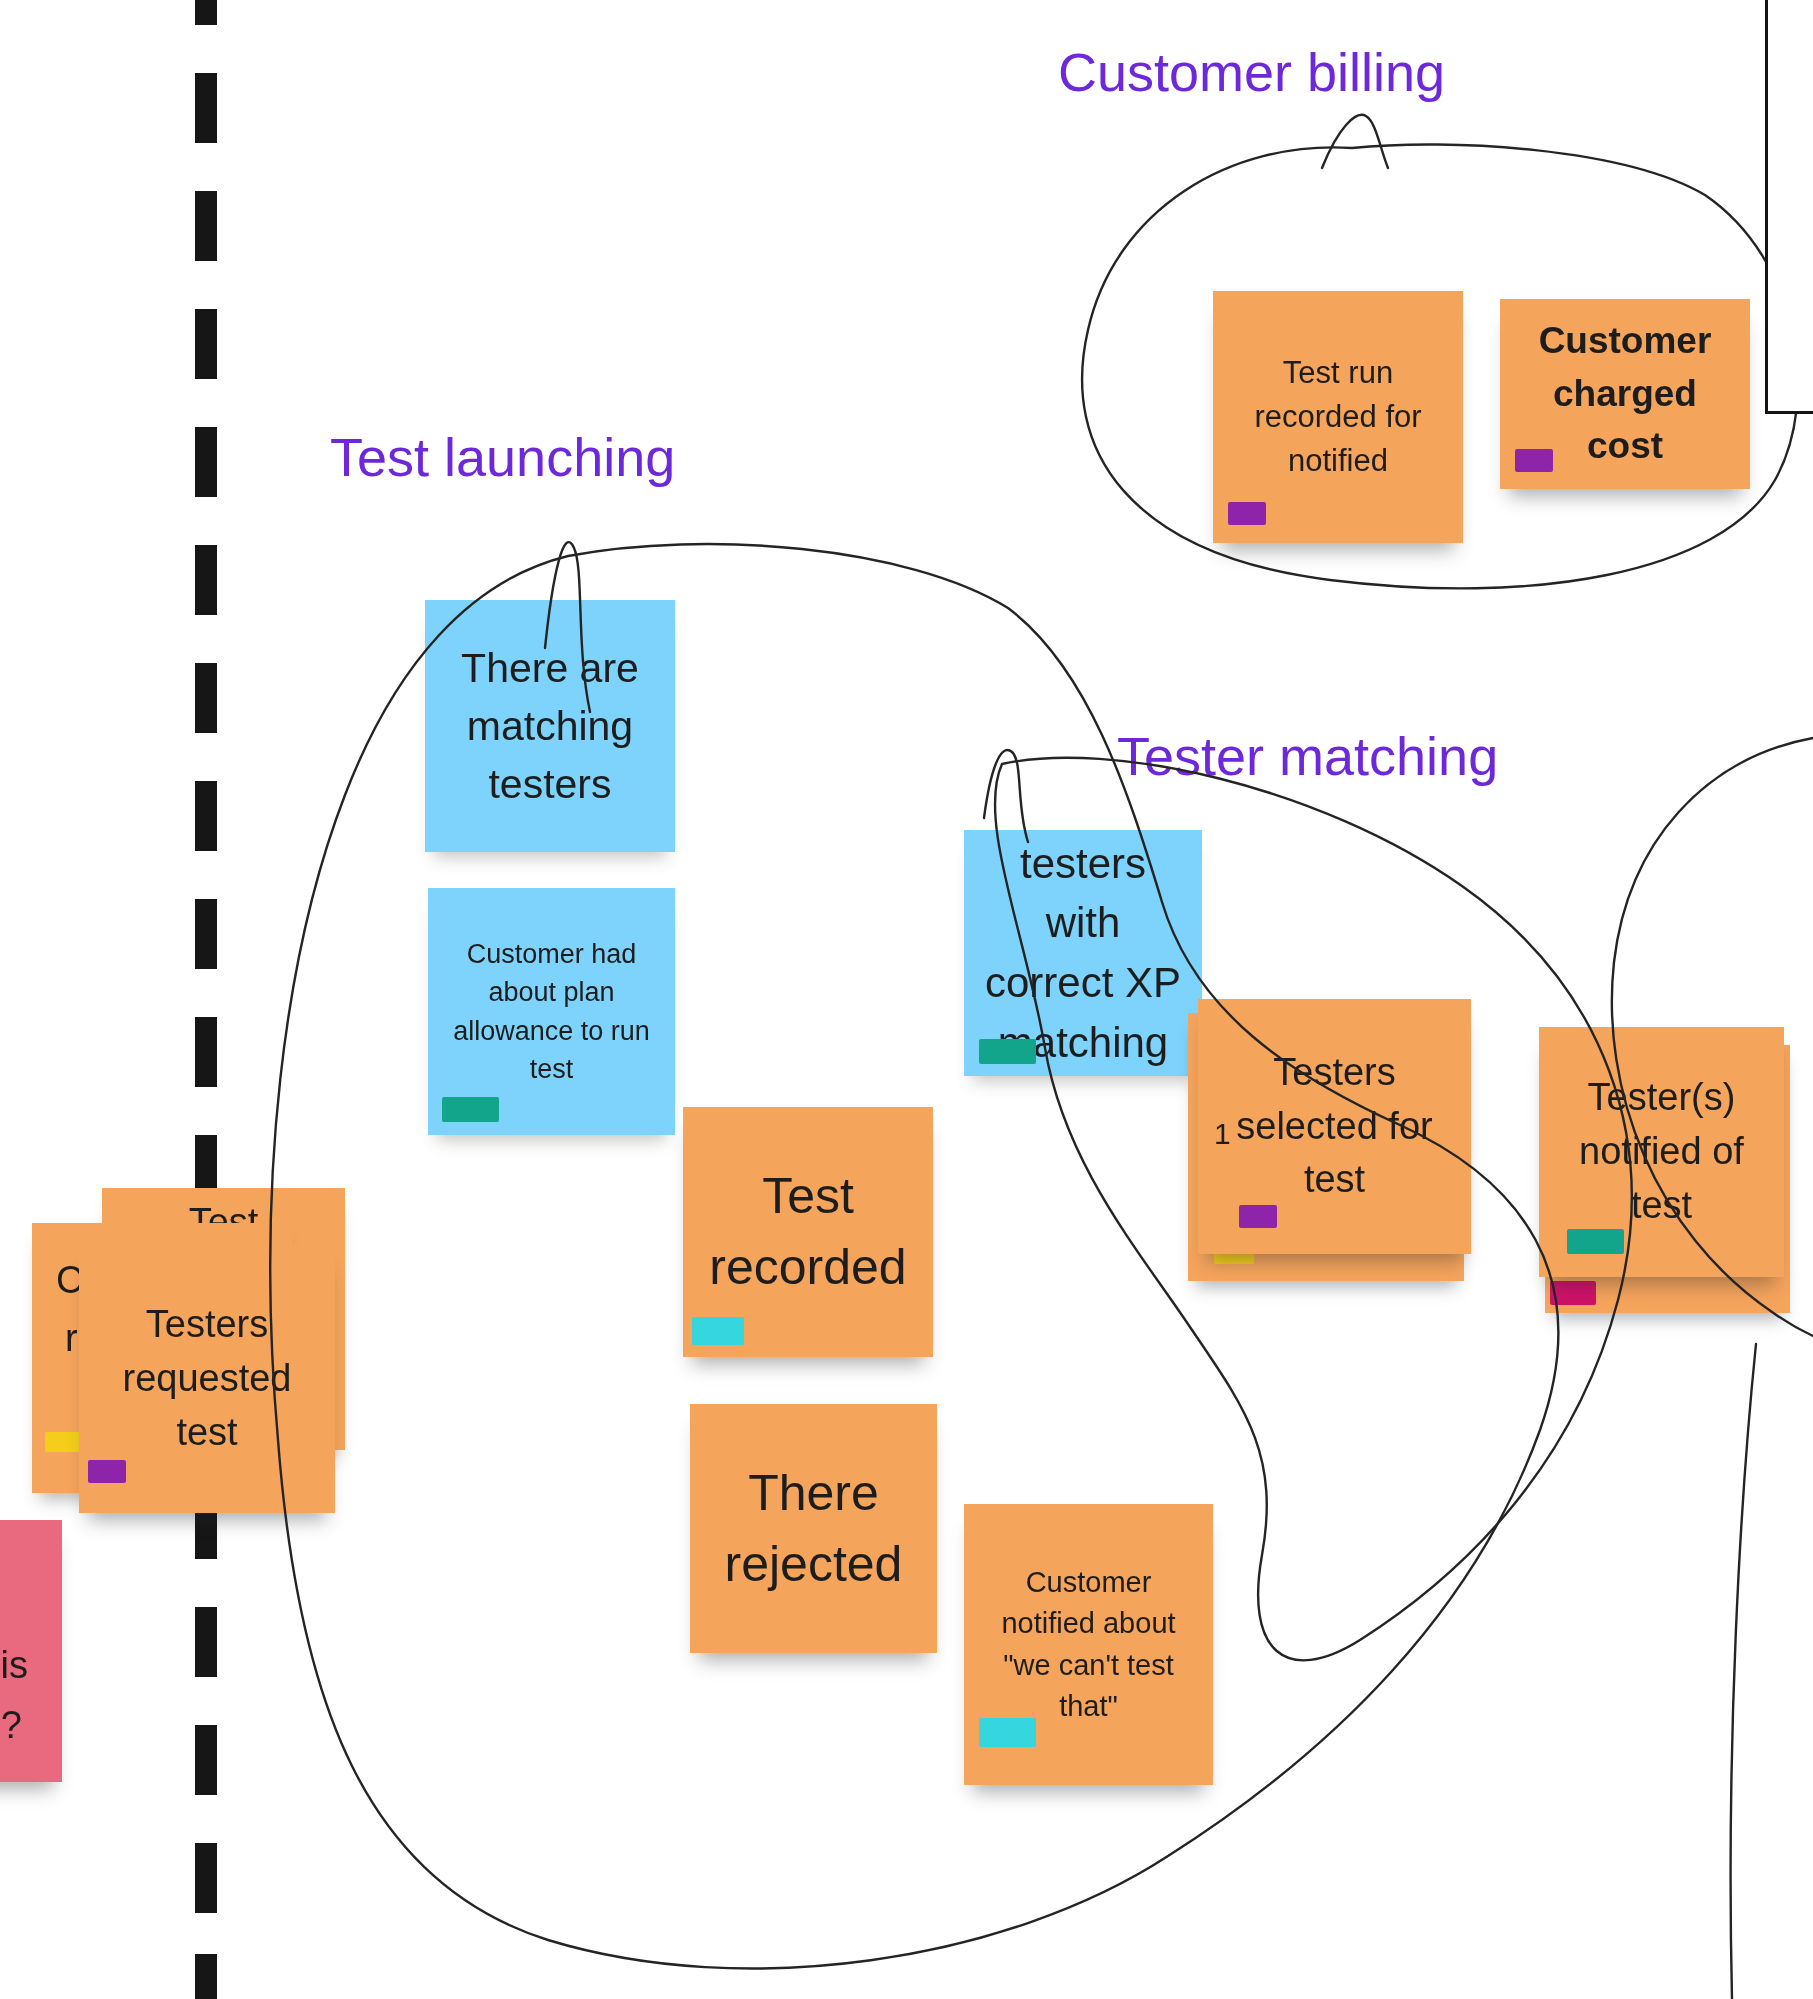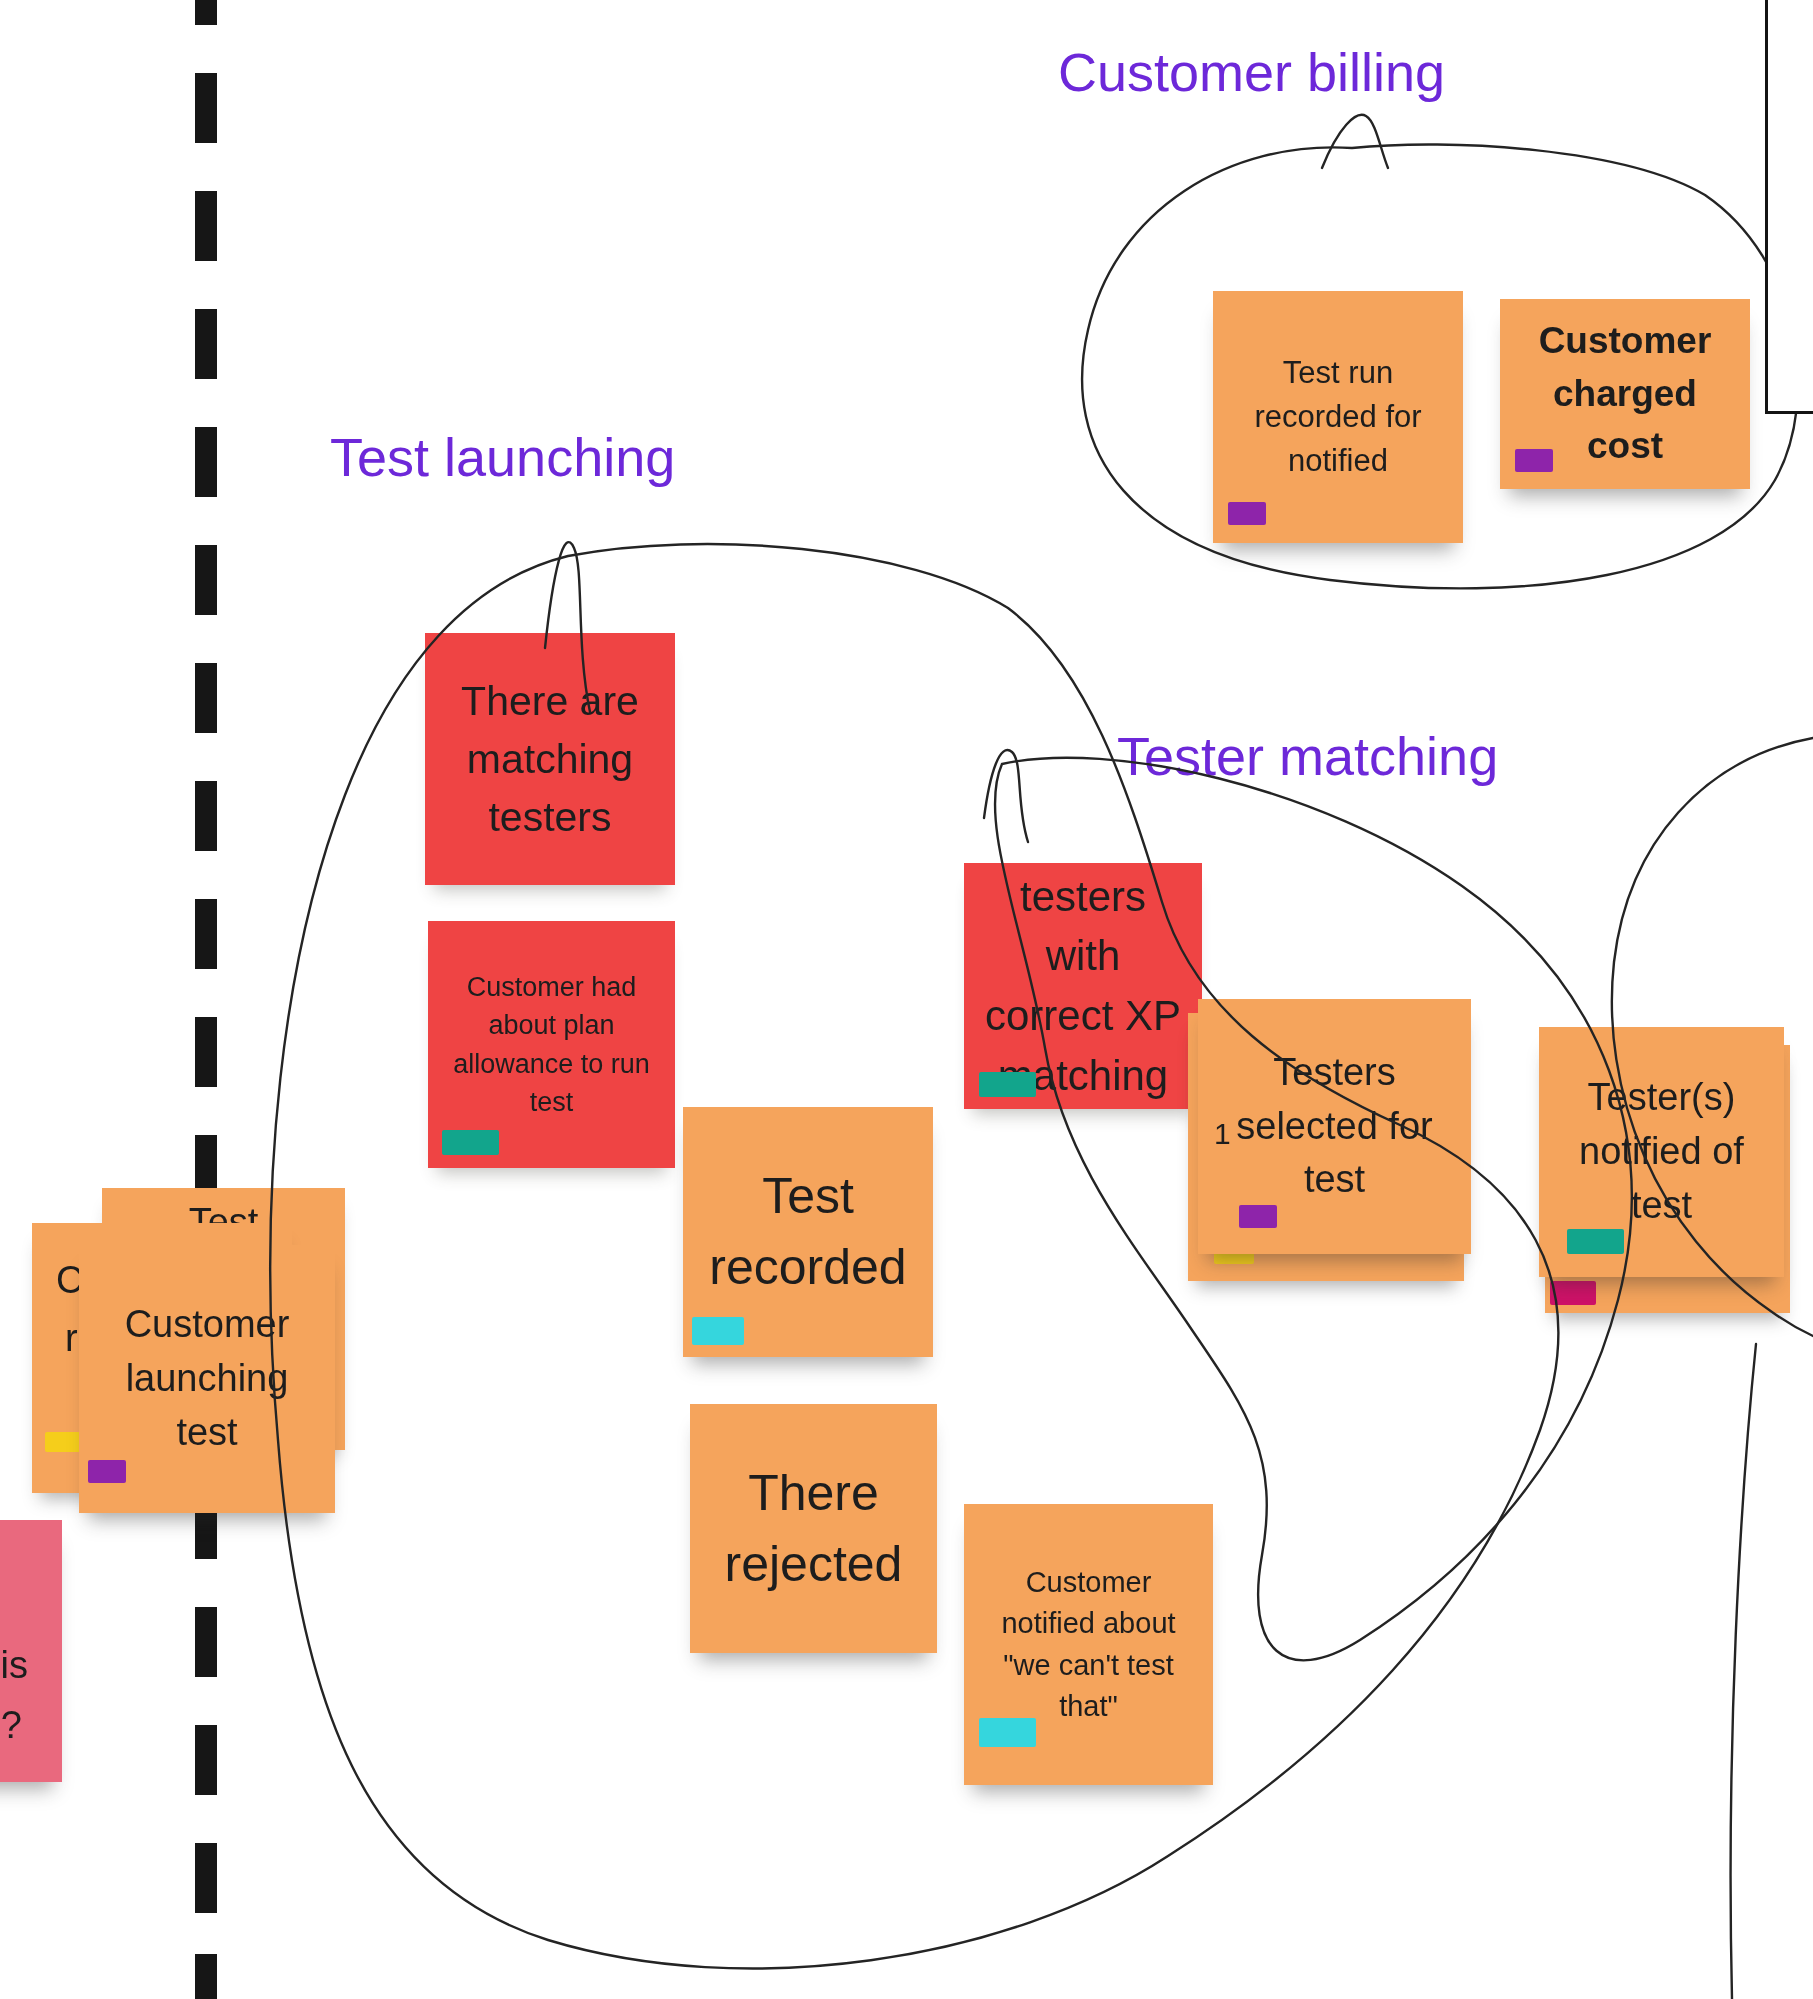--- a/index.html
+++ b/index.html
@@ -23,21 +23,21 @@
     font-size:54px;line-height:1.2;color:#6d28d9;white-space:nowrap;
   }
   
   .sticky{
     position:absolute;
     display:flex;align-items:center;justify-content:center;
     text-align:center;
     box-shadow:0 16px 18px -9px rgba(40,40,40,.38);
   }
   .sticky.orange{background:#F5A45C;}
-  .sticky.yellow{background:#ef4444;box-shadow:0 14px 16px -9px rgba(60,60,50,.30);margin-top:33px;}
+  .sticky.yellow{background:#7dd3fc;box-shadow:0 14px 16px -9px rgba(60,60,50,.30);}
   .sticky.pink{background:#E9697E;}
   .sticky .txt{display:block;padding:0 16px;line-height:1.42;}
   .stack-back{position:absolute;background:#F5A45C;box-shadow:0 14px 16px -8px rgba(40,40,40,.35);}
   .stack-back .top-txt{position:absolute;top:8px;left:0;width:100%;text-align:center;font-size:38px;line-height:1.4;}
   .frag{position:absolute;font-size:38px;line-height:1;}
   .tag{position:absolute;border-radius:2px;}
   .tag.purple{background:#8E24AA;width:38px;height:23px;}
   .tag.teal{background:#12A58C;width:57px;height:25px;}
   .tag.cyan{background:#35D6DD;width:52px;height:28px;}
   .tag.yellowtag{background:#F5CE1B;width:40px;height:20px;}
@@ -95,21 +95,21 @@
 
   <div class="stack-back" style="left:102px;top:1188px;width:243px;height:262px;">
     <span class="top-txt">Test</span>
   </div>
   <div class="stack-back" style="left:32px;top:1223px;width:260px;height:270px;">
     <span class="frag" style="left:24px;top:38px;">C</span>
     <span class="frag" style="left:33px;top:96px;">r</span>
     <span class="tag yellowtag" style="left:13px;bottom:41px;"></span>
   </div>
   <div class="sticky orange" style="left:79px;top:1245px;width:256px;height:268px;font-size:38px;">
-    <span class="txt">Customer launching test</span>
+    <span class="txt">Testers requested test</span>
     <span class="tag purple" style="left:9px;bottom:30px;"></span>
   </div>
 
   <div class="sticky pink" style="left:-200px;top:1520px;width:262px;height:262px;font-size:36px;">
     <span class="frag" style="right:34px;top:126px;">is</span>
     <span class="frag" style="right:40px;top:186px;">e?</span>
   </div>
 
 
   <div class="sticky yellow" style="left:964px;top:830px;width:238px;height:246px;font-size:42px;">

